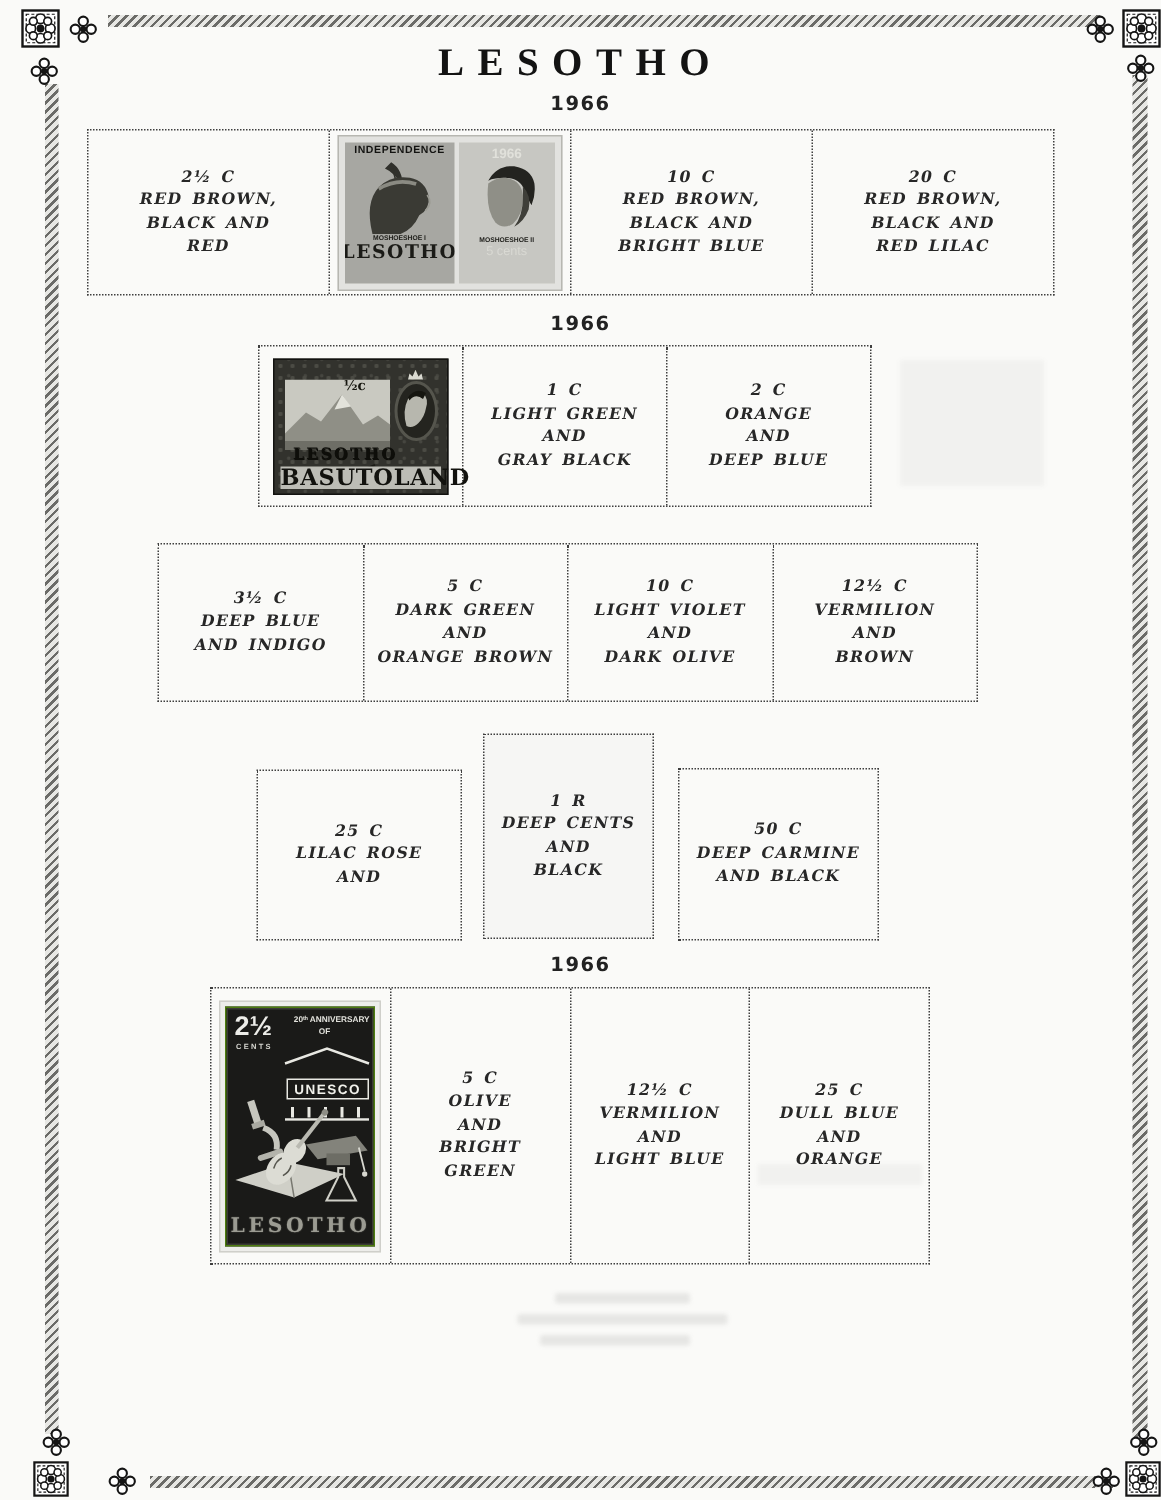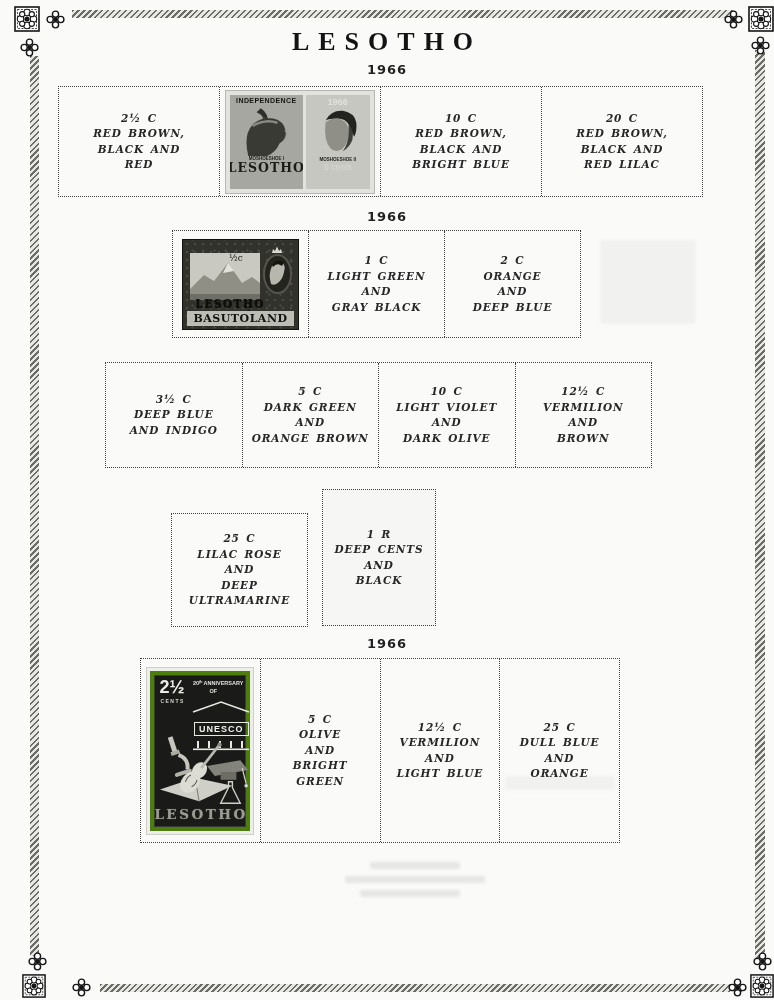--- a/index.html
+++ b/index.html
@@ -48,33 +48,33 @@
   .si-year{font-family:"Liberation Sans",sans-serif;font-weight:700;font-size:9px;color:#e1e1db;margin-top:2px;}
   .si-cap{font-family:"Liberation Sans",sans-serif;font-size:4.5px;font-weight:700;color:#1d1d19;white-space:nowrap;}
   .si-country{font-weight:700;font-size:12.5px;letter-spacing:1px;color:#1b1b17;line-height:13px;}
   .si-value{font-family:"Liberation Sans",sans-serif;font-size:8.5px;color:#d9d9d3;line-height:10px;}
 
   
   .stamp-basu{position:relative;width:117px;height:91px;background:#32322d;border:1px solid #121210;
     background-image:radial-gradient(#4b4b44 1.3px,transparent 1.6px),radial-gradient(#464640 1.1px,transparent 1.4px);
     background-size:8px 8px,11px 11px;background-position:0 0,4px 5px;box-sizing:border-box;}
   .sb-scene{position:absolute;left:7px;top:13px;width:70px;height:47px;}
-  .sb-value{position:absolute;left:46px;top:13px;font-weight:400;font-size:9px;color:#16160f;}
+  .sb-value{position:absolute;left:46px;top:13px;font-weight:700;font-size:9px;color:#16160f;}
   .sb-oval{position:absolute;left:80px;top:14px;width:29px;height:40px;border-radius:50%;
            background:#24241f;border:2px solid #55554d;box-sizing:border-box;overflow:hidden;}
   .sb-crown{position:absolute;left:88px;top:5px;}
   .sb-over{position:absolute;left:4px;top:57px;width:86px;text-align:center;font-weight:800;font-size:10.5px;
            letter-spacing:1.5px;color:#0e0e0a;text-shadow:0.5px 0.5px 0 #0e0e0a;}
   .sb-arrow{position:absolute;left:56px;top:69px;}
   .sb-country{position:absolute;left:4px;right:4px;bottom:3px;height:15px;background:#bdbdb6;
-              text-align:center;font-weight:700;font-size:11px;line-height:15px;letter-spacing:0.5px;color:#12120e;}
+              text-align:center;font-weight:700;font-size:15px;line-height:15px;letter-spacing:0.5px;color:#12120e;}
 
   
   .unesco-mount{width:108px;height:168px;background:#ededea;border:1px solid #cfcfca;padding:3px;box-sizing:border-box;}
-  .stamp-unesco{position:relative;width:100px;height:160px;background:#1a1a18;border:4px solid #4d7c0f;
+  .stamp-unesco{position:relative;width:100px;height:160px;background:#1a1a18;border:1px solid #4d7c0f;
                 box-shadow:inset 0 0 0 1px #3a3a36;box-sizing:border-box;}
   .su-val{position:absolute;left:5px;top:2px;font-family:"Liberation Sans",sans-serif;font-weight:700;
           font-size:18px;color:#ececе8;color:#ecece8;line-height:20px;}
   .su-cents{position:absolute;left:6px;top:23px;font-family:"Liberation Sans",sans-serif;font-weight:700;
             font-size:5px;letter-spacing:1.5px;color:#d5d5cf;}
   .su-anniv1{position:absolute;right:3px;top:5px;width:60px;text-align:right;
              font-family:"Liberation Sans",sans-serif;font-weight:700;font-size:5.5px;color:#e2e2dc;}
   .su-anniv2{position:absolute;right:3px;top:13px;width:60px;text-align:center;
              font-family:"Liberation Sans",sans-serif;font-weight:700;font-size:5.5px;color:#e2e2dc;}
   .su-temple{position:absolute;left:36px;top:23px;width:62px;text-align:center;}
@@ -301,29 +301,35 @@
           <div class="dline">BROWN</div>
         </div>
     </div>
   </div>
 
   <div class="lonebox b25">
     <div class="desc">
         <div class="dline">25 C</div>
         <div class="dline">LILAC ROSE</div>
         <div class="dline">AND</div>
-        <div class="dline">DEEP ULTRAMARINE</div>
       </div>
   </div>
   <div class="lonebox b1r">
     <div class="desc">
         <div class="dline">1 R</div>
         <div class="dline">DEEP CENTS</div>
         <div class="dline">AND</div>
         <div class="dline">BLACK</div>
+      </div>
+  </div>
+  <div class="lonebox b50">
+    <div class="desc">
+        <div class="dline">50 C</div>
+        <div class="dline">DEEP CARMINE</div>
+        <div class="dline">AND BLACK</div>
       </div>
   </div>
 
   <div class="srow row5">
     <div class="cell stampcell">
       <div class="unesco-mount">
         <div class="stamp-unesco">
           <div class="su-val">2½</div>
           <div class="su-cents">CENTS</div>
           <div class="su-anniv1">20ᵗʰ ANNIVERSARY</div>

